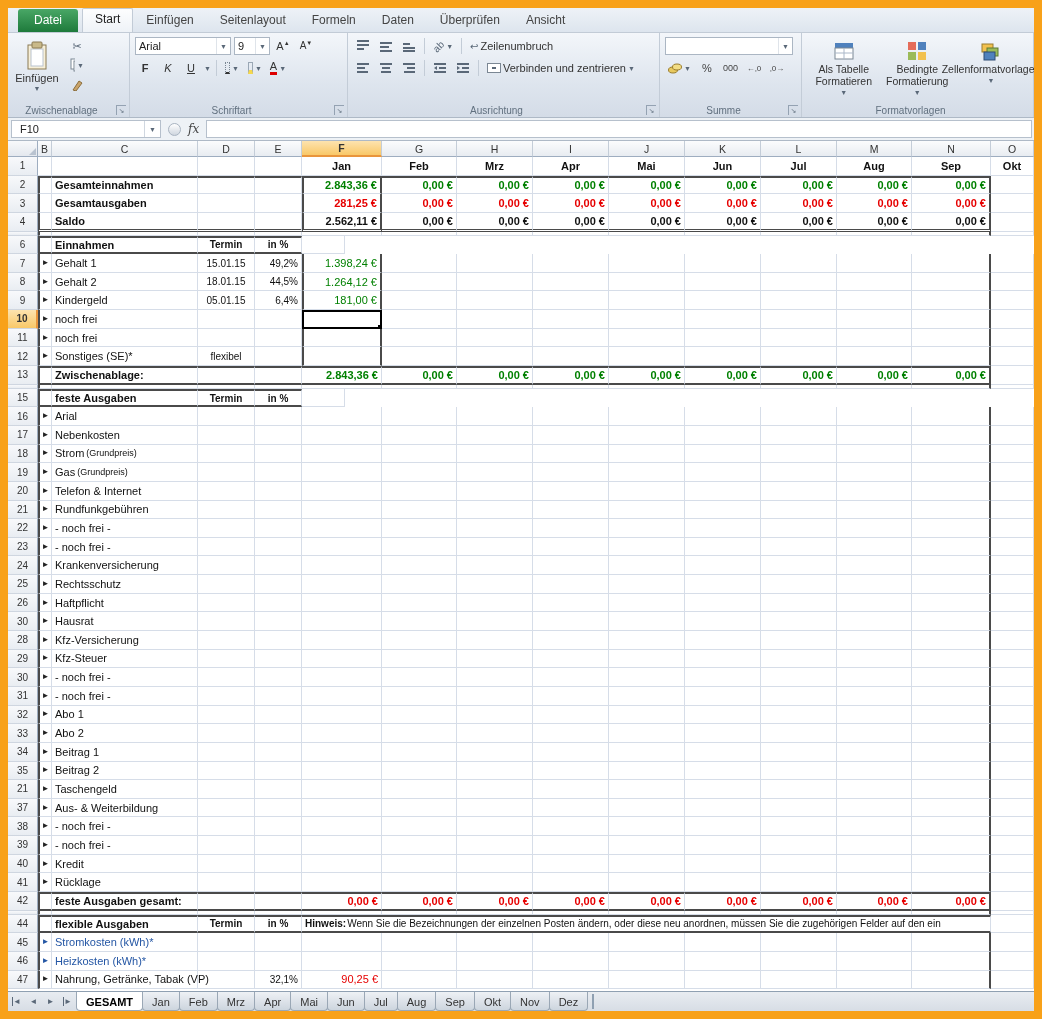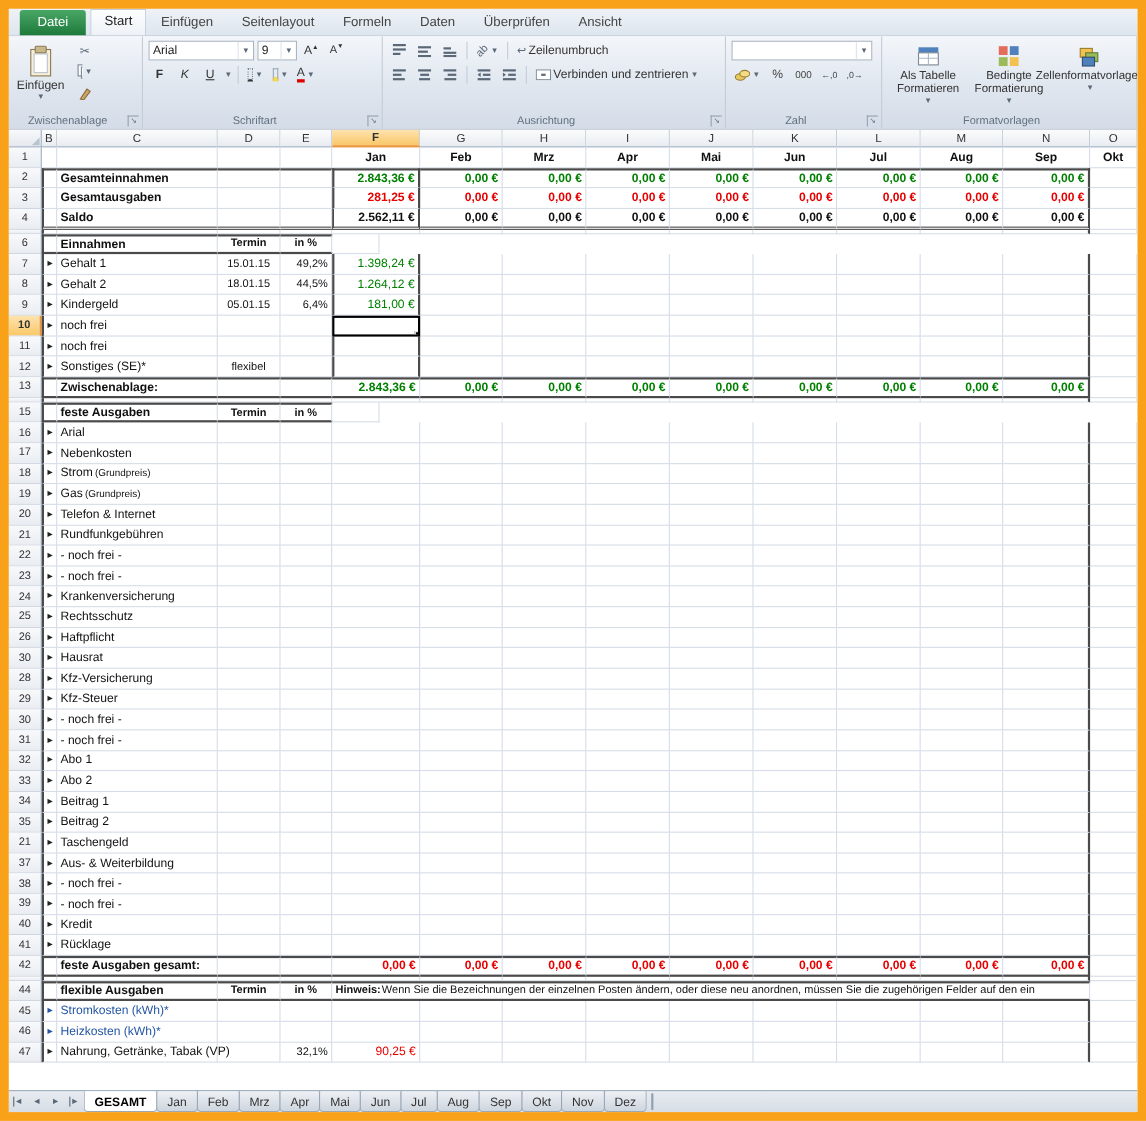--- a/index.html
+++ b/index.html
@@ -318,21 +318,21 @@
         <div class="btn">
             <span style="font-size:9px;color:#444">000</span>
           </div>
         <div class="btn sbtn">
             <span style="font-size:8px;color:#444">←,0</span>
           </div>
         <div class="btn sbtn">
             <span style="font-size:8px;color:#444">,0→</span>
           </div>
       </div>
-      <div class="grp-label">Zahl</div>
+      <div class="grp-label">Summe</div>
       <div class="dlg">↘</div>
     </div>
 
     <div class="grp" style="width:232px">
       <div style="display:flex">
         <div class="btn fbtn">
           <svg width="20" height="20">
             <rect x="1" y="2" width="18" height="5" fill="#4f81bd"></rect>
             <rect x="1" y="7" width="18" height="11" fill="#fff" stroke="#7b8794"></rect>
             <line x1="1" y1="12" x2="19" y2="12" stroke="#aab7c8"></line>
@@ -358,20 +358,31 @@
             <rect x="3" y="11" width="11" height="8" fill="#4f81bd" stroke="#2f4d74"></rect>
           </svg>
           <span>Zellenformatvorlagen</span>
           <span class="da">▼</span>
         </div>
       </div>
       <div class="grp-label">Formatvorlagen</div>
     </div>
   </div>
 
+  <div class="fbar">
+    <div class="namebox">
+      <span>F10</span>
+      <span class="da">▼</span>
+    </div>
+    <div class="fxwrap">
+      <span class="circ"></span>
+      <span class="fx">fx</span>
+    </div>
+    <div class="finput"></div>
+  </div>
 
   <div class="gridwrap">
       <div class="hrow">
         <div class="corner"></div>
         <div class="ch" style="width: 14px;">B</div>
         <div class="ch" style="width: 146px;">C</div>
         <div class="ch" style="width: 57px;">D</div>
         <div class="ch" style="width: 47px;">E</div>
         <div class="ch selcol" style="width: 80px;">F</div>
         <div class="ch" style="width: 75px;">G</div>

